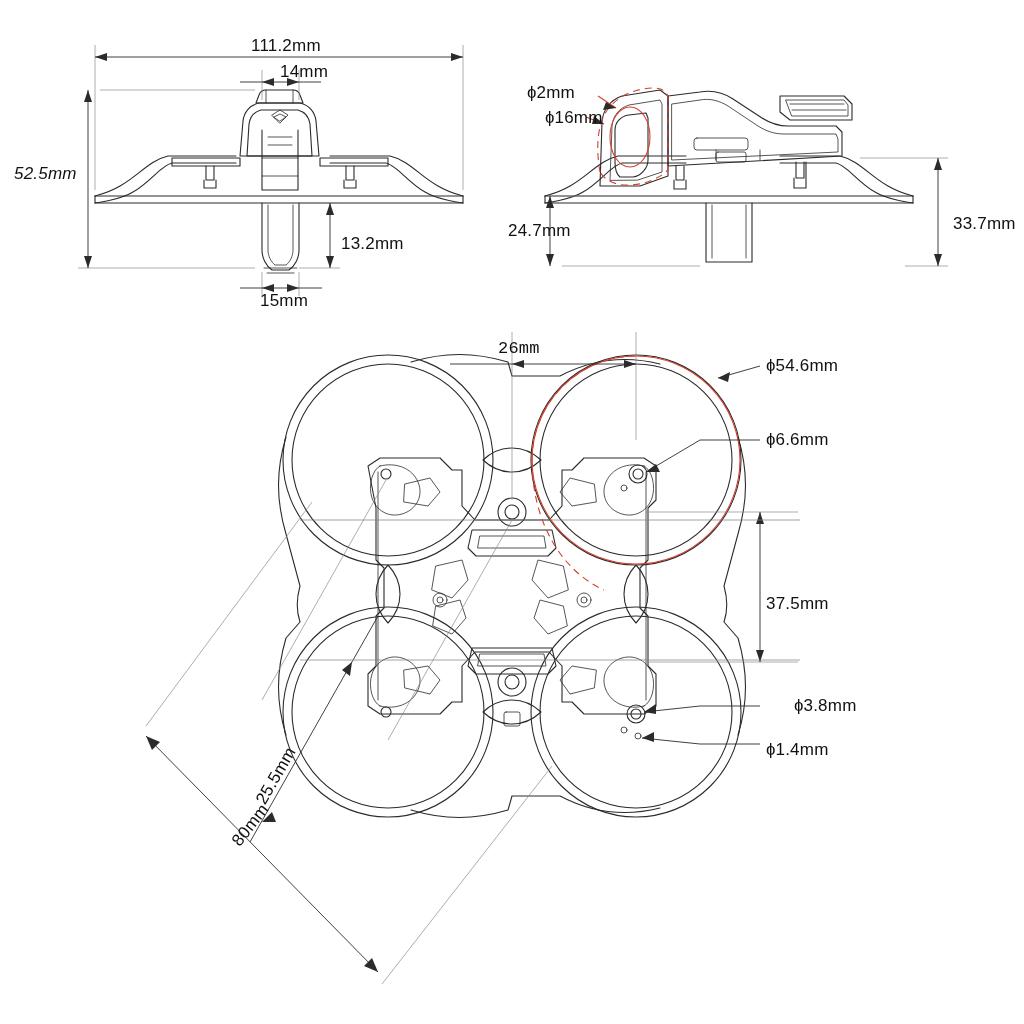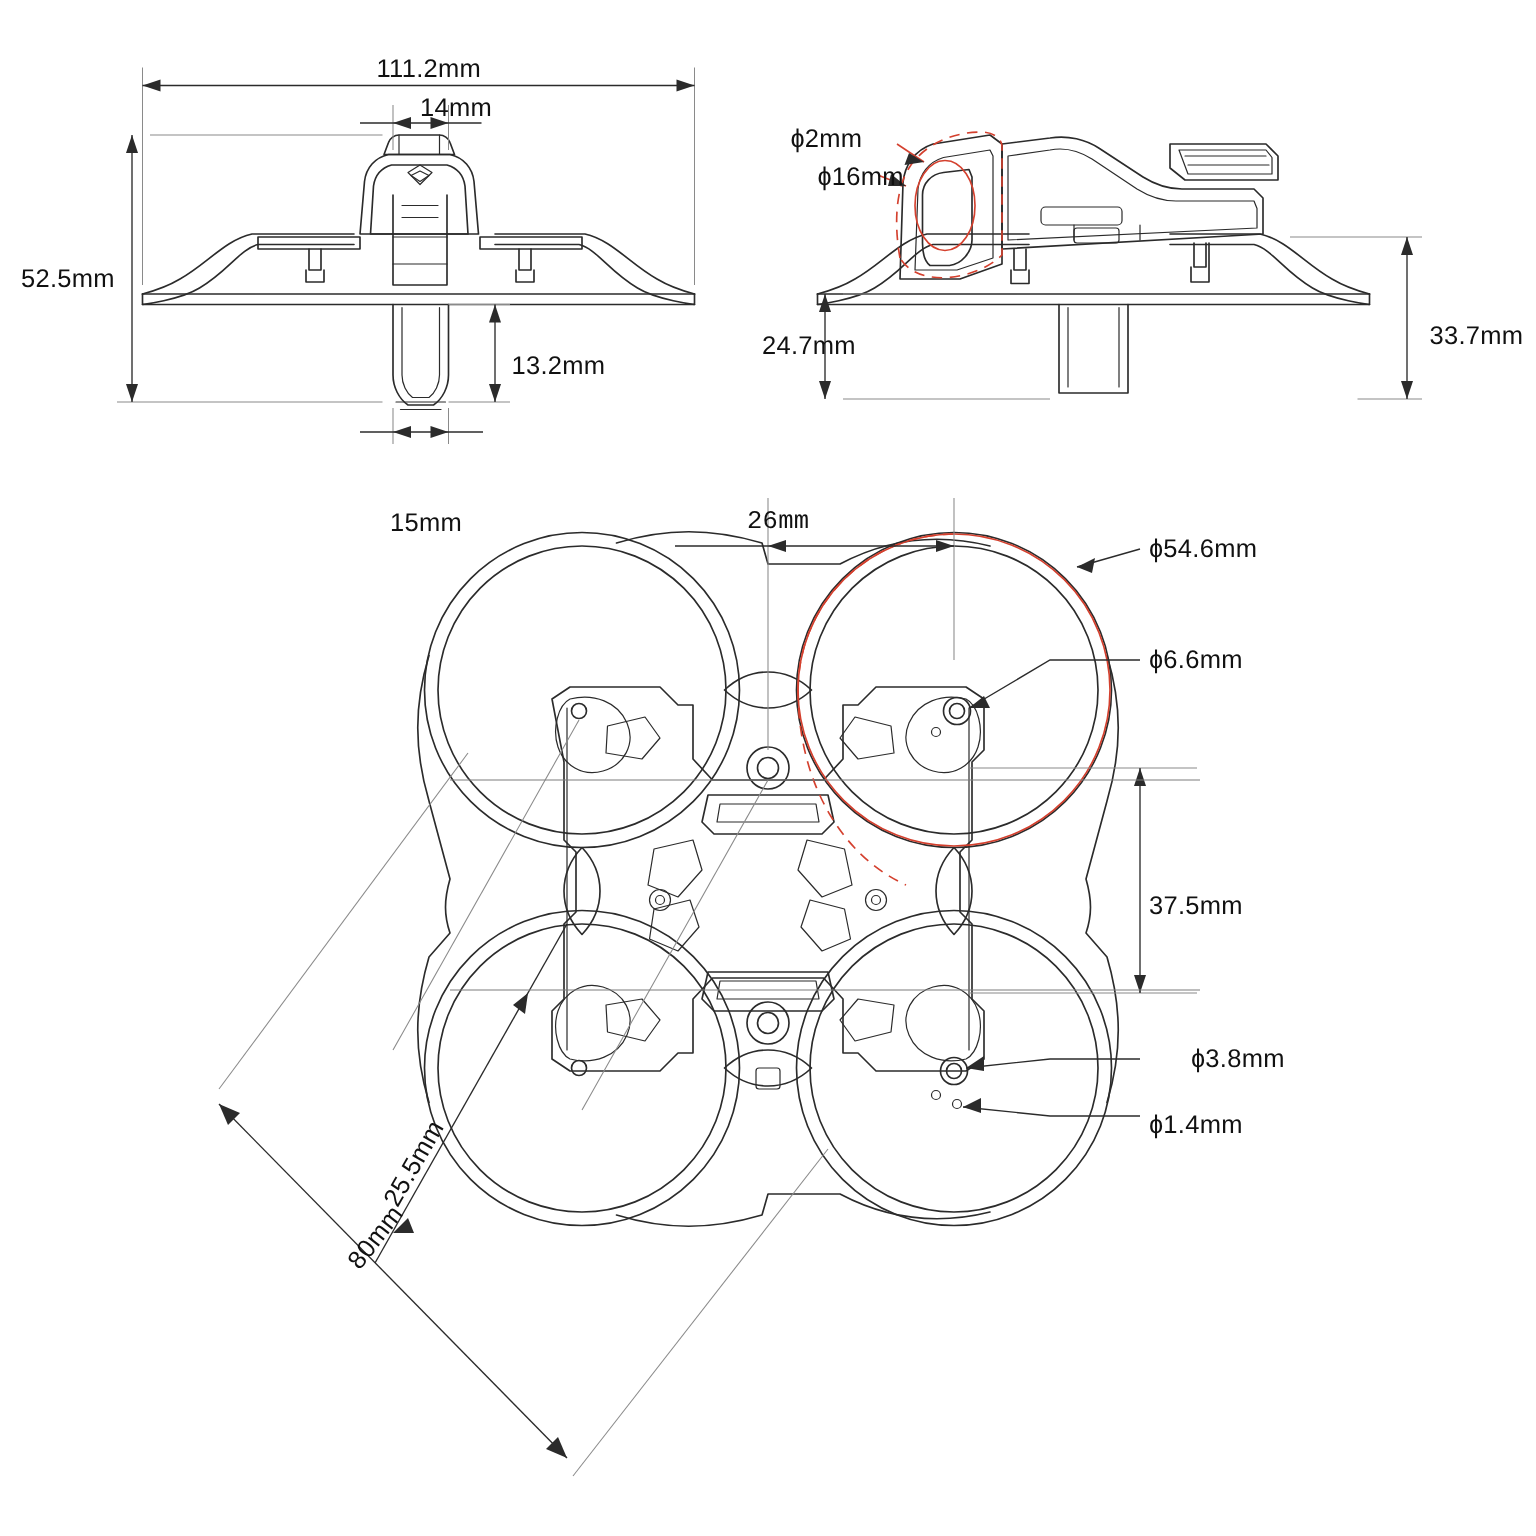--- a/index.html
+++ b/index.html
@@ -316,23 +316,23 @@
       <polygon class="arrowhead" points="146,736 152,750 160,742"></polygon>
       <polygon class="arrowhead" points="378,972 372,958 364,966"></polygon>
 
       <line class="ln-light" x1="300" y1="520" x2="800" y2="520"></line>
       <line class="ln-light" x1="300" y1="660" x2="800" y2="660"></line>
     </g>
   </svg>
 
   <div class="label" style="left:251px; top:36px;">111.2mm</div>
   <div class="label" style="left:264px; top:62px;margin-left:16px;">14mm</div>
-  <div class="label" style="left:14px; top:176px;">52.5mm</div>
+  <div class="label" style="left:14px; top:164px;font-style:italic;">52.5mm</div>
   <div class="label" style="left:341px; top:234px;text-align:right;">13.2mm</div>
-  <div class="label" style="left:260px; top:291px;margin-top:48px;">15mm</div>
+  <div class="label" style="left:260px; top:291px;">15mm</div>
 
   <div class="label" style="left:527px; top:83px;">ɸ2mm</div>
   <div class="label" style="left:505px; top:108px;margin-left:40px;">ɸ16mm</div>
   <div class="label" style="left:508px; top:221px;">24.7mm</div>
   <div class="label" style="left:953px; top:214px;">33.7mm</div>
 
   <div class="label" style="left:498px; top:339px;font-family:Liberation Mono, monospace;">26mm</div>
   <div class="label" style="left:766px; top:356px;">ɸ54.6mm</div>
   <div class="label" style="left:766px; top:430px;">ɸ6.6mm</div>
   <div class="label" style="left:766px; top:582px;margin-top:12px;">37.5mm</div>

